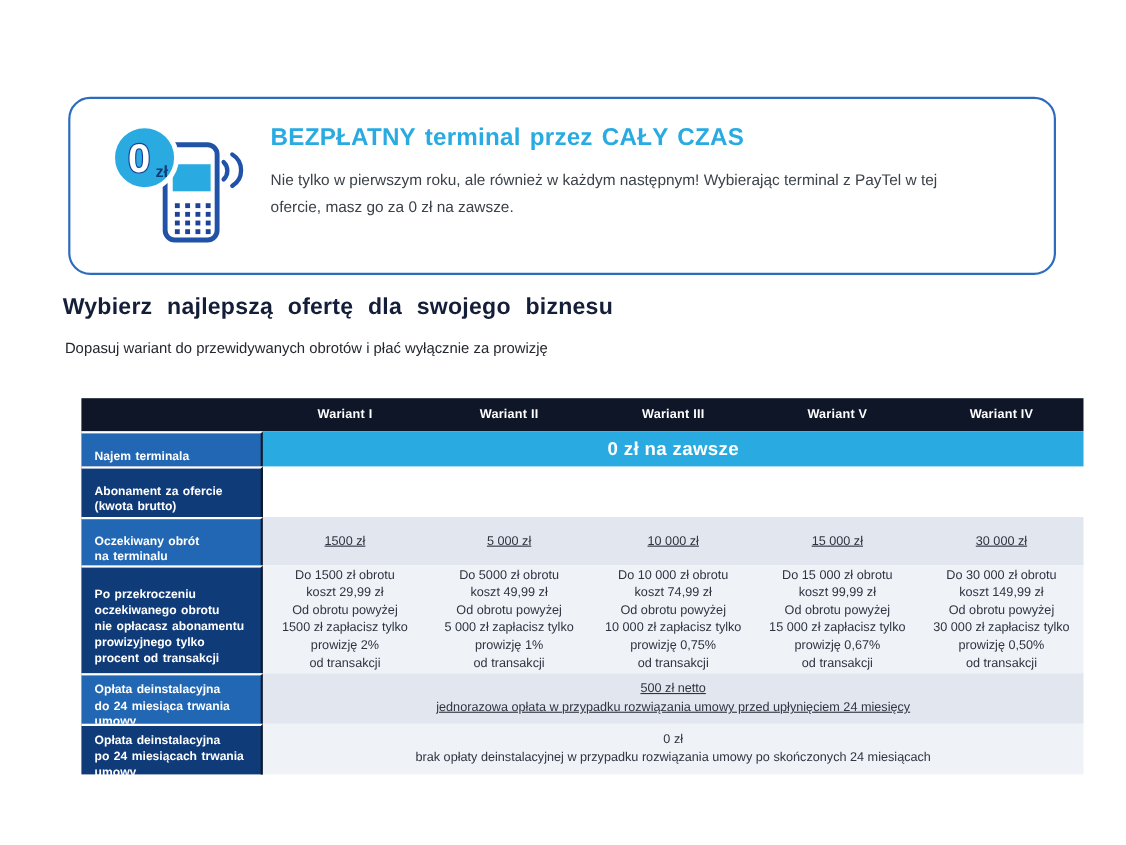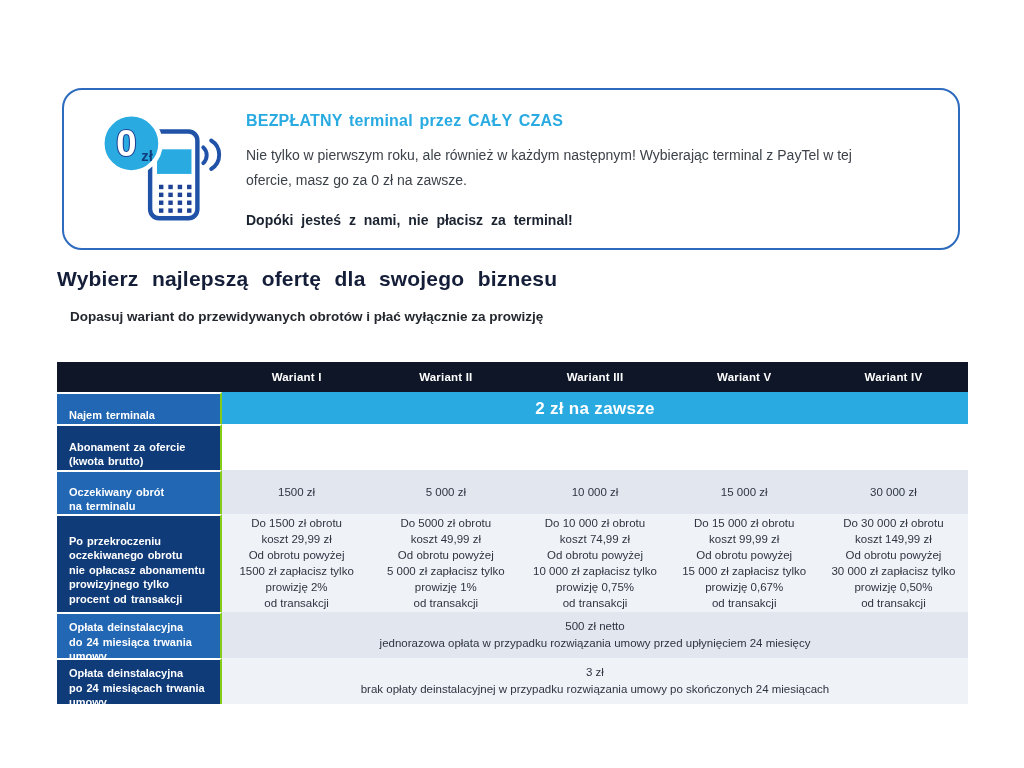--- a/index.html
+++ b/index.html
@@ -21,69 +21,69 @@
 
   
   .banner{
     position:absolute;left:62px;top:88px;width:898px;height:162px;
     border:2px solid var(--banner-border);border-radius:20px;
     display:flex;align-items:flex-start;background:#fff;
   }
   .banner-icon-wrap{flex:0 0 auto;margin:14px 0 0 30px;}
   .banner-text{width:655px;margin:22px 0 0 24px;}
   .banner-title{
-    color:var(--accent-cyan);font-size:16px;font-weight:bold;
+    color:var(--accent-cyan);font-size:22px;font-weight:bold;
     word-spacing:2px;letter-spacing:.2px;margin-bottom:13px;
   }
   .banner-body{
     color:var(--body-text);font-size:14px;line-height:25px;margin-bottom:19px;
   }
   .banner-em{
     color:#1B2330;font-size:14px;font-weight:bold;word-spacing:4px;
   }
 
   
   .page-title{
     position:absolute;left:57px;top:267px;
     font-size:21px;font-weight:bold;color:var(--heading-color);
     word-spacing:.35em;letter-spacing:.2px;
   }
   .page-subtitle{
-    position:absolute;left:70px;top:309px;
-    font-size:13.5px;color:#23272E;font-weight:bold;
+    position:absolute;left:59px;top:309px;
+    font-size:13.5px;color:#23272E;
   }
 
   
-  .ptable{position:absolute;left:57px;top:362px;width:911px;}
+  .ptable{position:absolute;left:74px;top:362px;width:911px;}
   .t-head{display:flex;height:30px;background:var(--header-navy);}
   .t-head-spacer{width:165px;}
   .col-head{
     flex:1;display:flex;align-items:center;justify-content:center;
     color:#fff;font-size:11.5px;font-weight:bold;letter-spacing:.2px;
   }
   .t-row{display:flex;}
   .t-row:nth-child(1){height:32px;}
   .t-row:nth-child(2){height:46px;}
   .t-row:nth-child(3){height:44px;justify-content:flex-end;}
   .t-row:nth-child(4){height:98px;}
   .t-row:nth-child(5){height:46px;}
   .t-row:nth-child(6){height:46px;}
   .t-label{
     width:165px;flex:0 0 165px;
     display:flex;flex-direction:column;justify-content:center;
     padding:16px 8px 4px 12px;
     color:#fff;font-size:11px;font-weight:bold;line-height:14.5px;
     white-space:pre-line;word-spacing:1px;
-    border-top:2px solid #fff;border-right:2px solid #84cc16;
+    border-top:2px solid #fff;border-right:2px solid #0f172a;
   }
   .t-label.blue{background:var(--brand-blue);}
   .t-label.navy{background:var(--brand-navy);}
   .t-vals{flex:1;display:flex;}
   .t-vals.light{background:var(--row-light);}
-  .t-vals.gray{background:var(--row-gray);}
+  .t-vals.gray{background:var(--row-gray);text-decoration:underline;}
   .t-vals.cyan{background:var(--accent-cyan);}
   .t-cell{
     flex:1;display:flex;align-items:center;justify-content:center;
     text-align:center;font-size:11.5px;color:var(--text-dark);
     white-space:pre-line;line-height:16px;padding:2px 4px;
   }
   .t-vals.spanned{
     align-items:center;justify-content:center;text-align:center;
     white-space:pre-line;font-size:11.5px;line-height:17px;color:var(--text-dark);
   }
@@ -129,40 +129,39 @@
         </g>
 
         <circle cx="38" cy="40" r="29.5" fill="#29ABE2" stroke="#ffffff" stroke-width="4.5"></circle>
         <text x="33" y="53" text-anchor="middle" font-size="37" font-weight="bold" fill="#ffffff" stroke="#1E4396" stroke-width="2.2" paint-order="stroke">0</text>
         <text x="48" y="58" font-size="15" font-weight="bold" fill="#0F3B79">zł</text>
       </svg>
     </div>
     <div class="banner-text">
       <div class="banner-title">BEZPŁATNY terminal przez CAŁY CZAS</div>
       <div class="banner-body">Nie tylko w pierwszym roku, ale również w każdym następnym! Wybierając terminal z PayTel w tej ofercie, masz go za 0 zł na zawsze.</div>
-      <div class="banner-em">Dopóki jesteś z nami, nie płacisz za terminal!</div>
     </div>
   </div>
 
   <h1 class="page-title">Wybierz najlepszą ofertę dla swojego biznesu</h1>
   <p class="page-subtitle">Dopasuj wariant do przewidywanych obrotów i płać wyłącznie za prowizję</p>
 
   <div class="ptable">
     <div class="t-head">
       <div class="t-head-spacer"></div>
     <div class="col-head">Wariant I</div>
         <div class="col-head">Wariant II</div>
         <div class="col-head">Wariant III</div>
         <div class="col-head">Wariant V</div>
         <div class="col-head">Wariant IV</div>
       </div>
     <div class="t-body">
         <div class="t-row">
           <div class="t-label blue">Najem terminala</div>
-          <div class="t-vals spanned cyan">2 zł na zawsze</div>
+          <div class="t-vals spanned cyan">0 zł na zawsze</div>
         </div>
         <div class="t-row">
           <div class="t-label navy">Abonament za ofercie
 (kwota brutto)</div>
         </div>
         <div class="t-row">
           <div class="t-label blue">Oczekiwany obrót
 na terminalu</div>
           <div class="t-vals gray">
             <div class="t-cell">1500 zł</div>
@@ -215,19 +214,19 @@
           <div class="t-label blue">Opłata deinstalacyjna
 do 24 miesiąca trwania
 umowy</div>
           <div class="t-vals spanned gray">500 zł netto
 jednorazowa opłata w przypadku rozwiązania umowy przed upłynięciem 24 miesięcy</div>
         </div>
         <div class="t-row">
           <div class="t-label navy">Opłata deinstalacyjna
 po 24 miesiącach trwania
 umowy</div>
-          <div class="t-vals spanned light">3 zł
+          <div class="t-vals spanned light">0 zł
 brak opłaty deinstalacyjnej w przypadku rozwiązania umowy po skończonych 24 miesiącach</div>
         </div>
       </div>
   </div>
 
 </div>
 
 </body></html>

